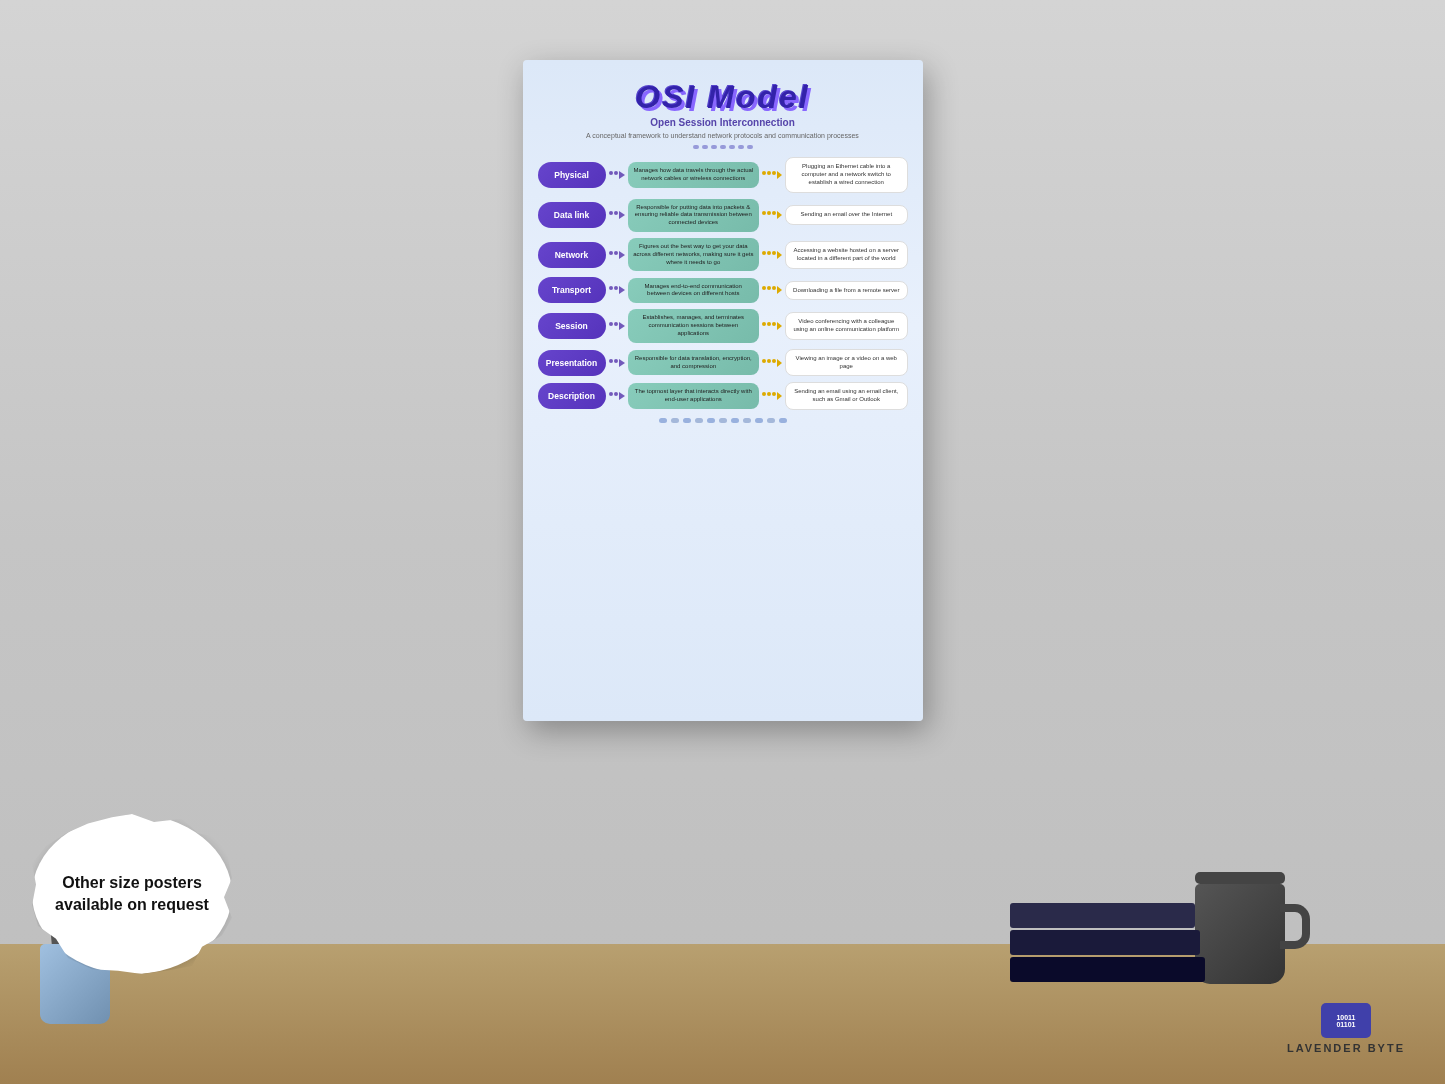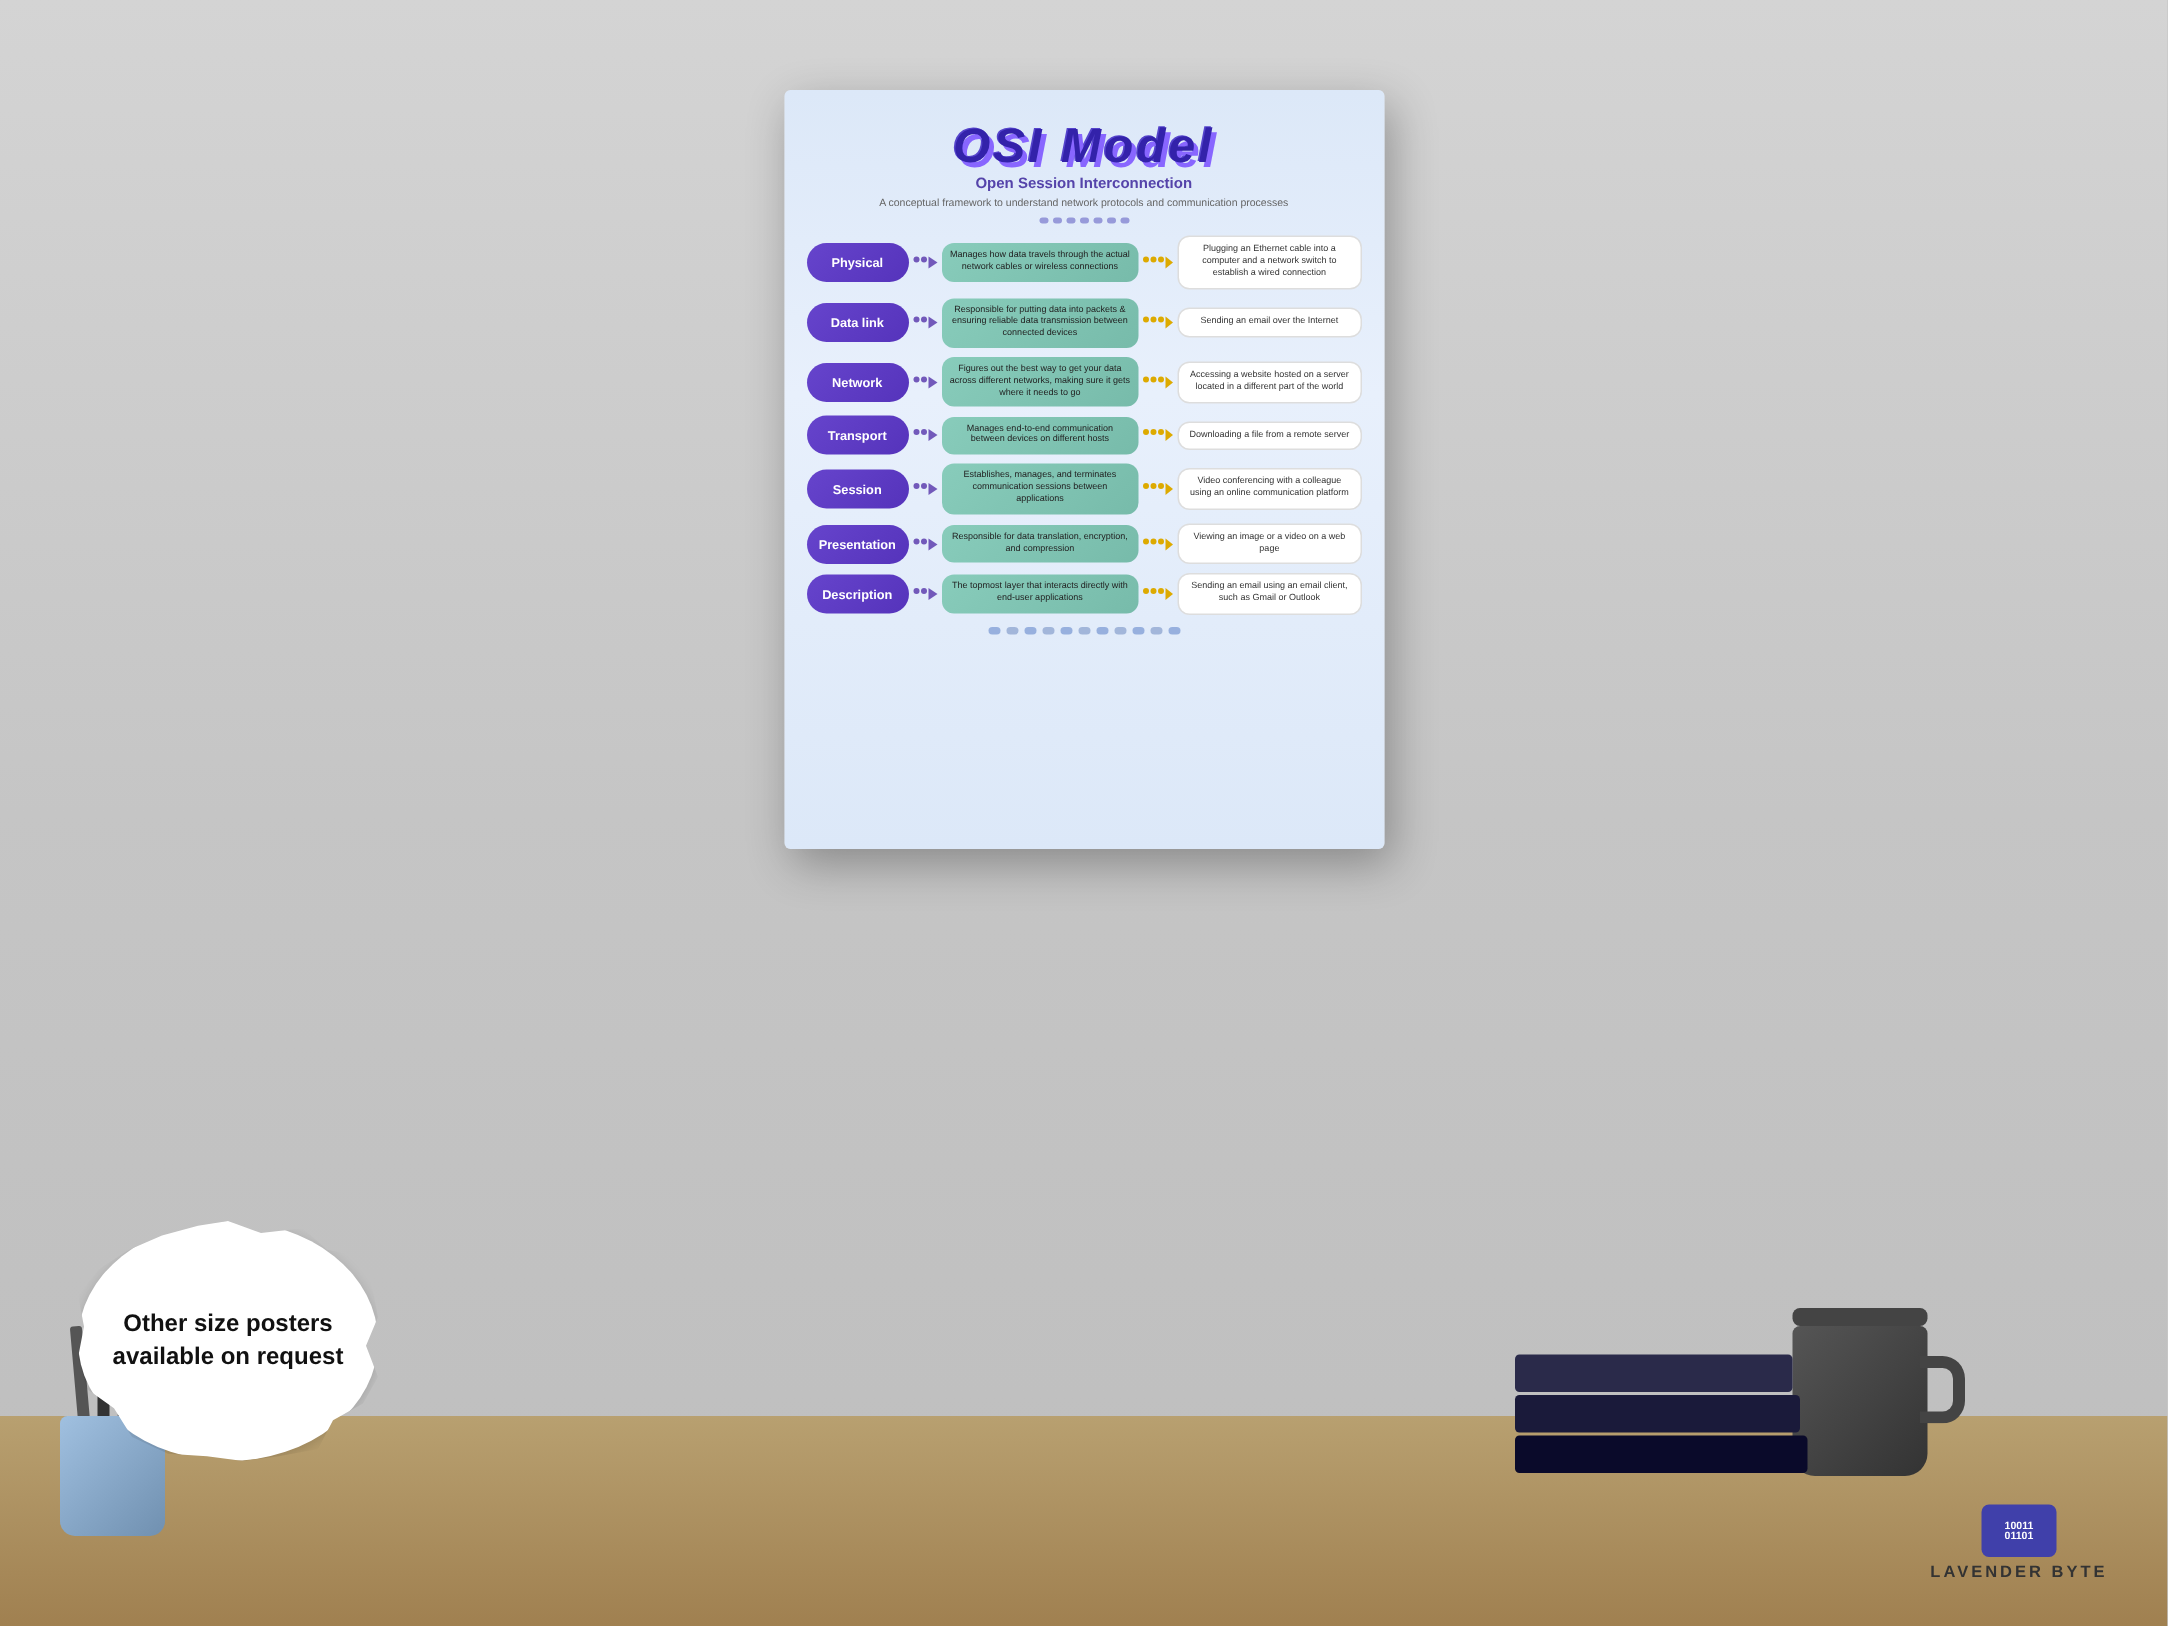--- a/index.html
+++ b/index.html
@@ -108,21 +108,21 @@
       margin-bottom: 2px;
     }
     .book1 { background: #2a2a4a; width: 185px; }
     .book2 { background: #1a1a3a; width: 190px; }
     .book3 { background: #0a0a2a; width: 195px; }
 
     
     .scallop-badge {
       position: absolute;
       bottom: 110px;
-      left: 52px;
+      left: 32px;
       width: 200px;
       height: 160px;
     }
     .scallop-shape {
       width: 200px;
       height: 160px;
       background: white;
       border-radius: 50%;
       display: flex;
       align-items: center;
@@ -171,21 +171,21 @@
       letter-spacing: 2px;
     }
 
     
     .poster {
       position: absolute;
       top: 60px;
       left: 50%;
       transform: translateX(-50%);
       width: 400px;
-      height: 506px;
+      height: 661px;
       background: linear-gradient(180deg, #dce8f8 0%, #e8f0fc 40%, #dce8f8 100%);
       border-radius: 4px;
       box-shadow: 5px 10px 30px rgba(0,0,0,0.3);
       padding: 20px 15px 15px 15px;
       overflow: hidden;
     }
 
     
     .poster-header {
       text-align: center;

